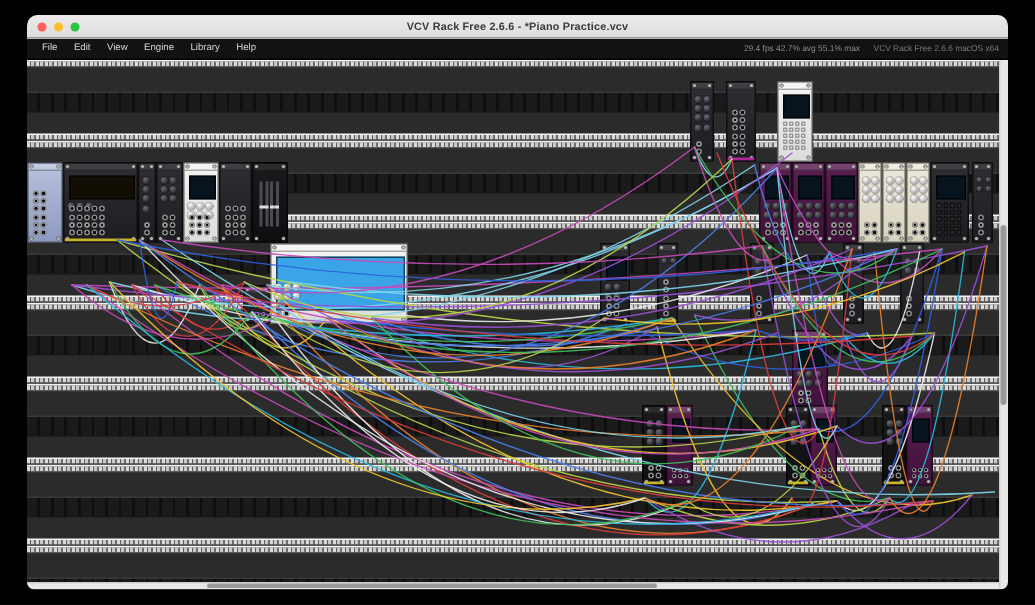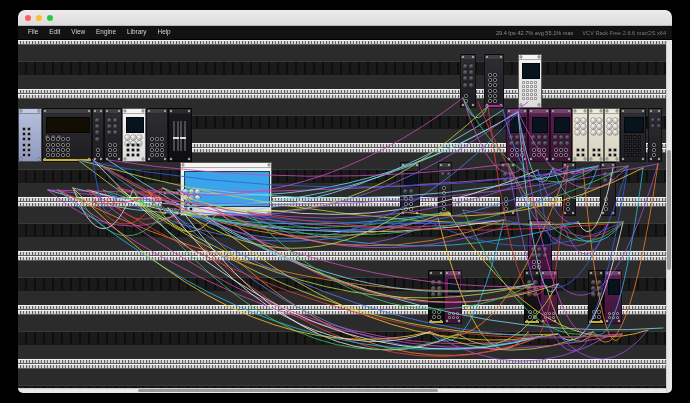--- a/index.html
+++ b/index.html
@@ -171,20 +171,21 @@
 
 <div id="root">
   <div class="window">
 
     <div class="titlebar">
       <div class="lights">
         <span class="light l-close"></span>
         <span class="light l-min"></span>
         <span class="light l-max"></span>
       </div>
+      <div class="win-title">VCV Rack Free 2.6.6 - *Piano Practice.vcv</div>
     </div>
 
     <div class="menubar">
       <div class="menu-items">
         <div class="menu-item">File</div>
         <div class="menu-item">Edit</div>
         <div class="menu-item">View</div>
         <div class="menu-item">Engine</div>
         <div class="menu-item">Library</div>
         <div class="menu-item">Help</div>

